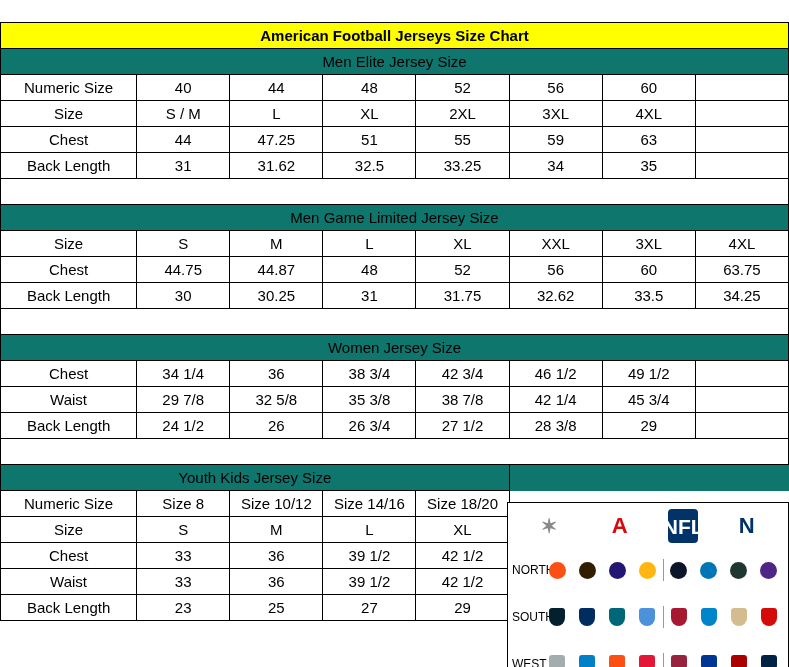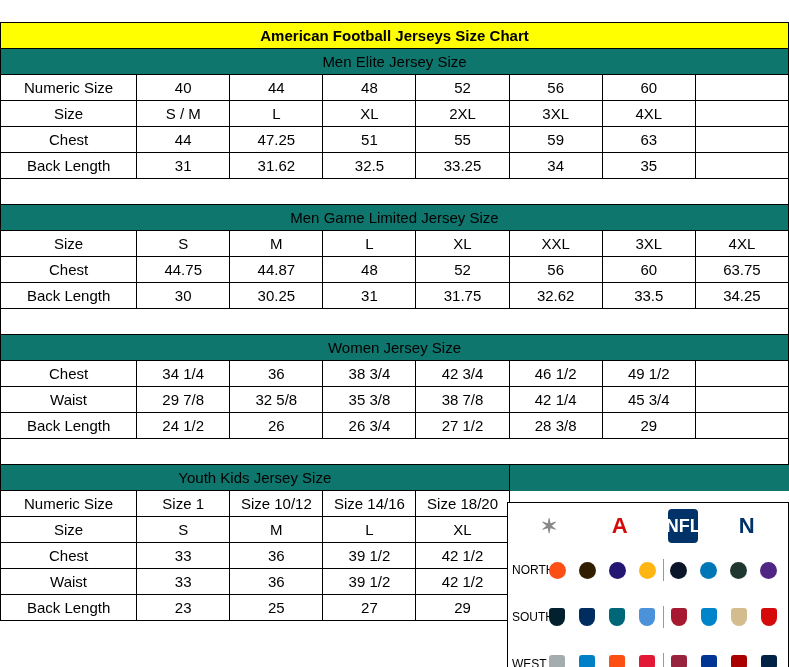--- a/index.html
+++ b/index.html
@@ -88,21 +88,21 @@
     align-items: center;
     justify-content: center;
     width: 44px;
     height: 36px;
   }
   .afc-logo { color: #d50a0a; }
   .nfl-logo {
     color: #ffffff;
     background: #013369;
     border-radius: 4px;
-    font-size: 18px;
+    font-size: 21px;
     width: 30px;
     height: 34px;
   }
   .nfc-logo { color: #013369; }
   .star-logo { color: #888888; font-size: 20px; }
   .div-grid {
     display: flex;
     flex-direction: column;
     height: 140px;
   }
@@ -288,21 +288,21 @@
       <tr class="spacer">
           <td colspan="8"></td>
         </tr>
 
       <tr class="section-title">
         <td colspan="5">Youth Kids Jersey Size</td>
         <td class="nb" colspan="3"></td>
       </tr>
       <tr>
         <td>Numeric Size</td>
-        <td>Size 1</td>
+        <td>Size 8</td>
         <td>Size 10/12</td>
         <td>Size 14/16</td>
         <td>Size 18/20</td>
         <td class="nb" colspan="3"></td>
       </tr>
       <tr>
         <td>Size</td>
         <td>S</td>
         <td>M</td>
         <td>L</td>

